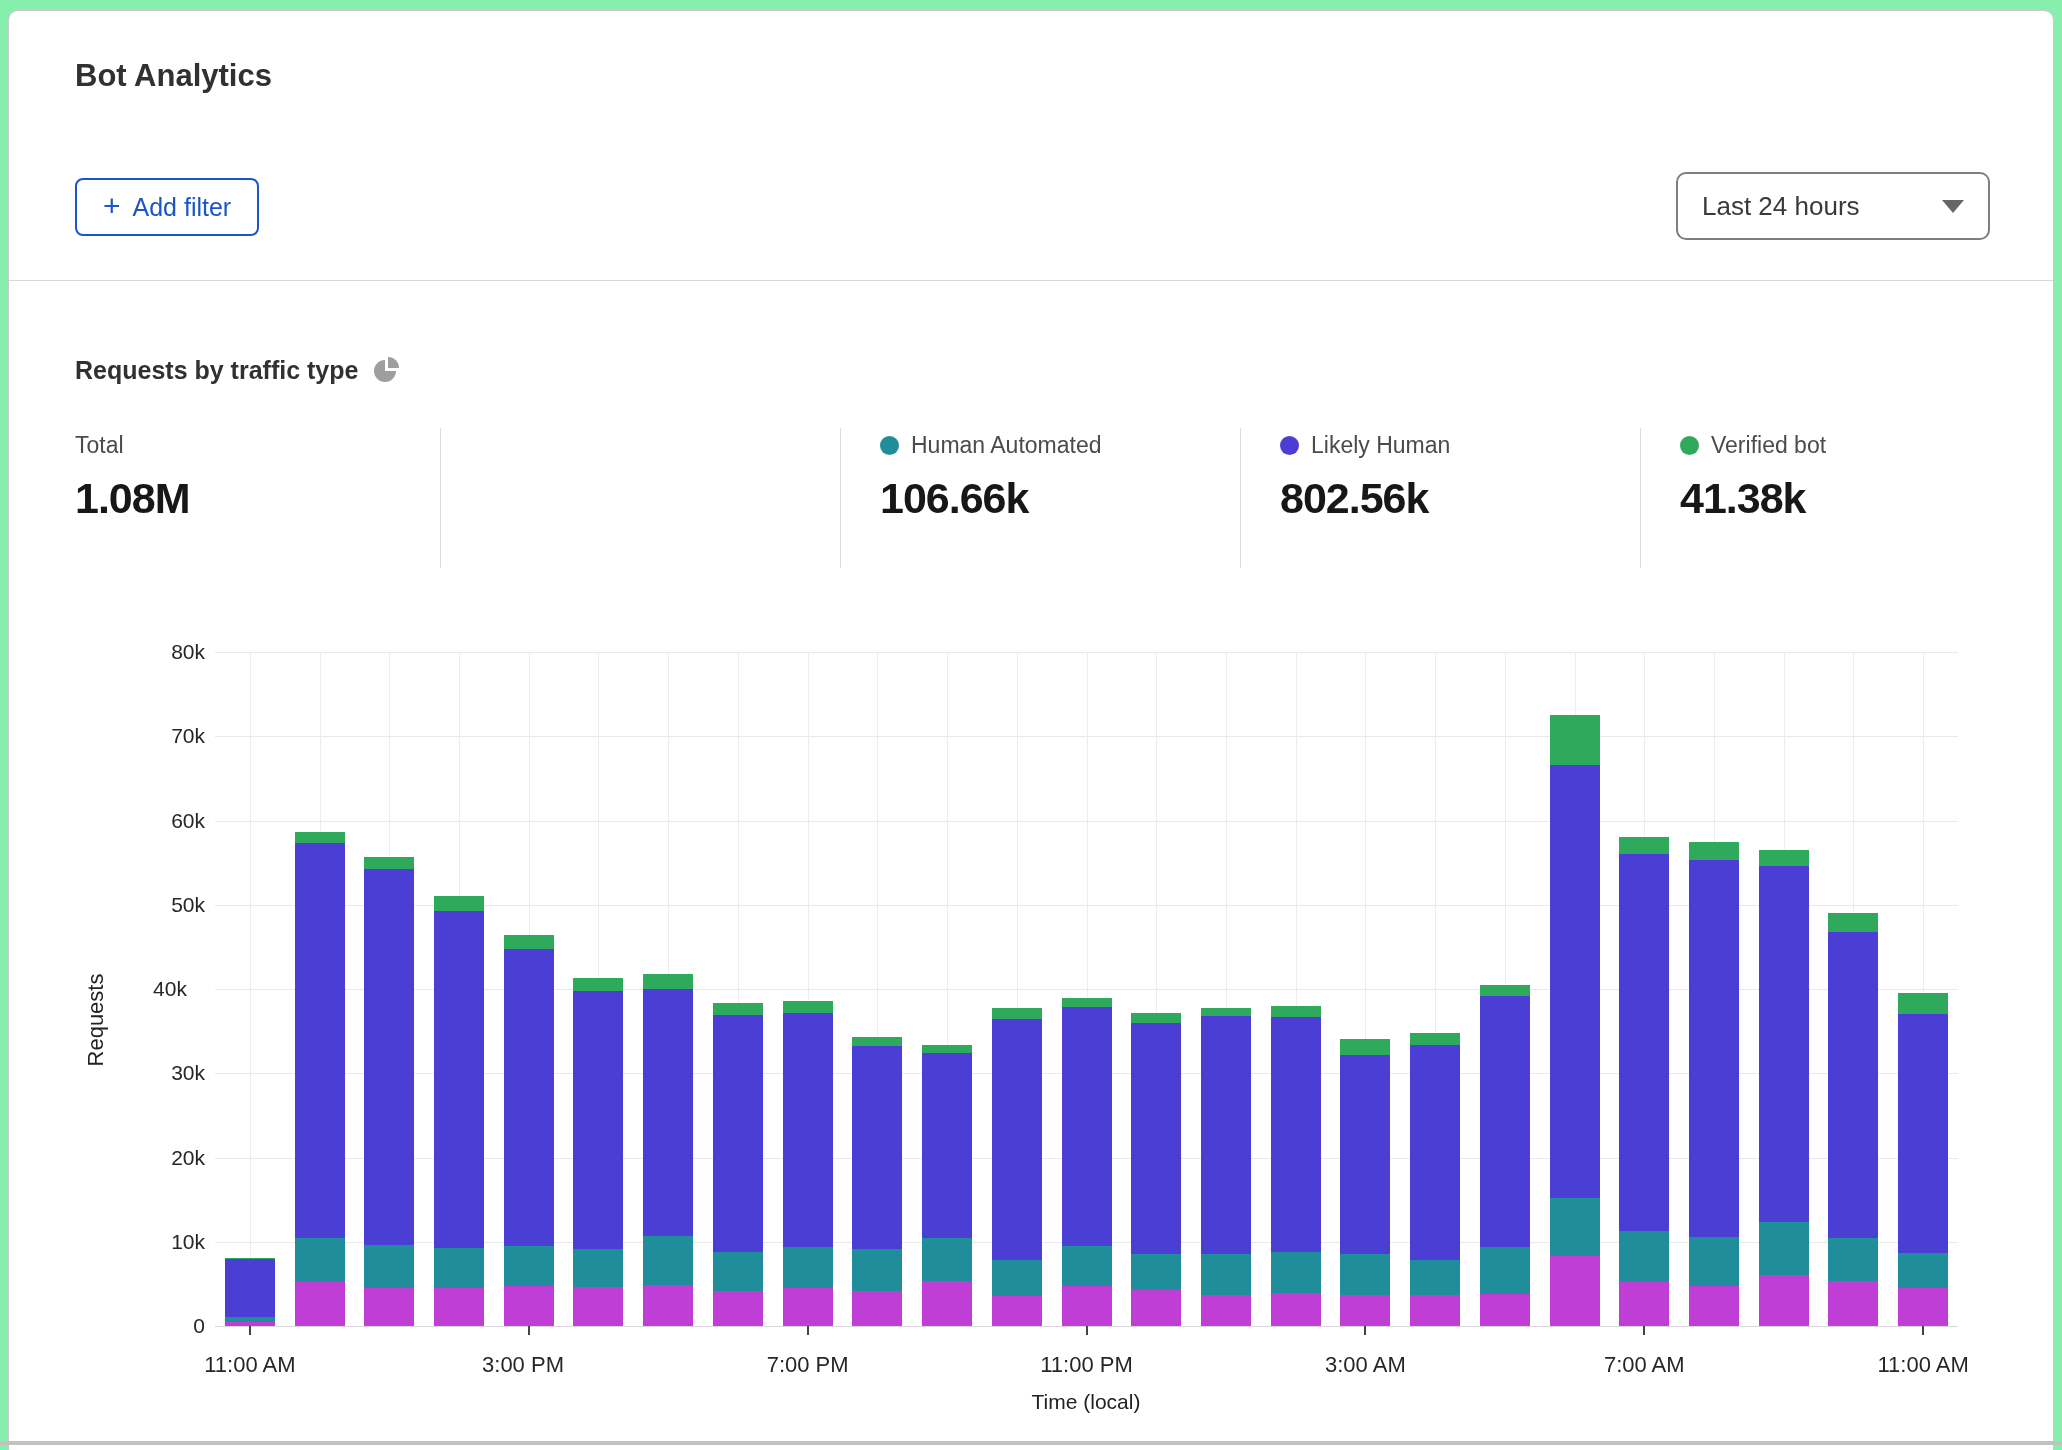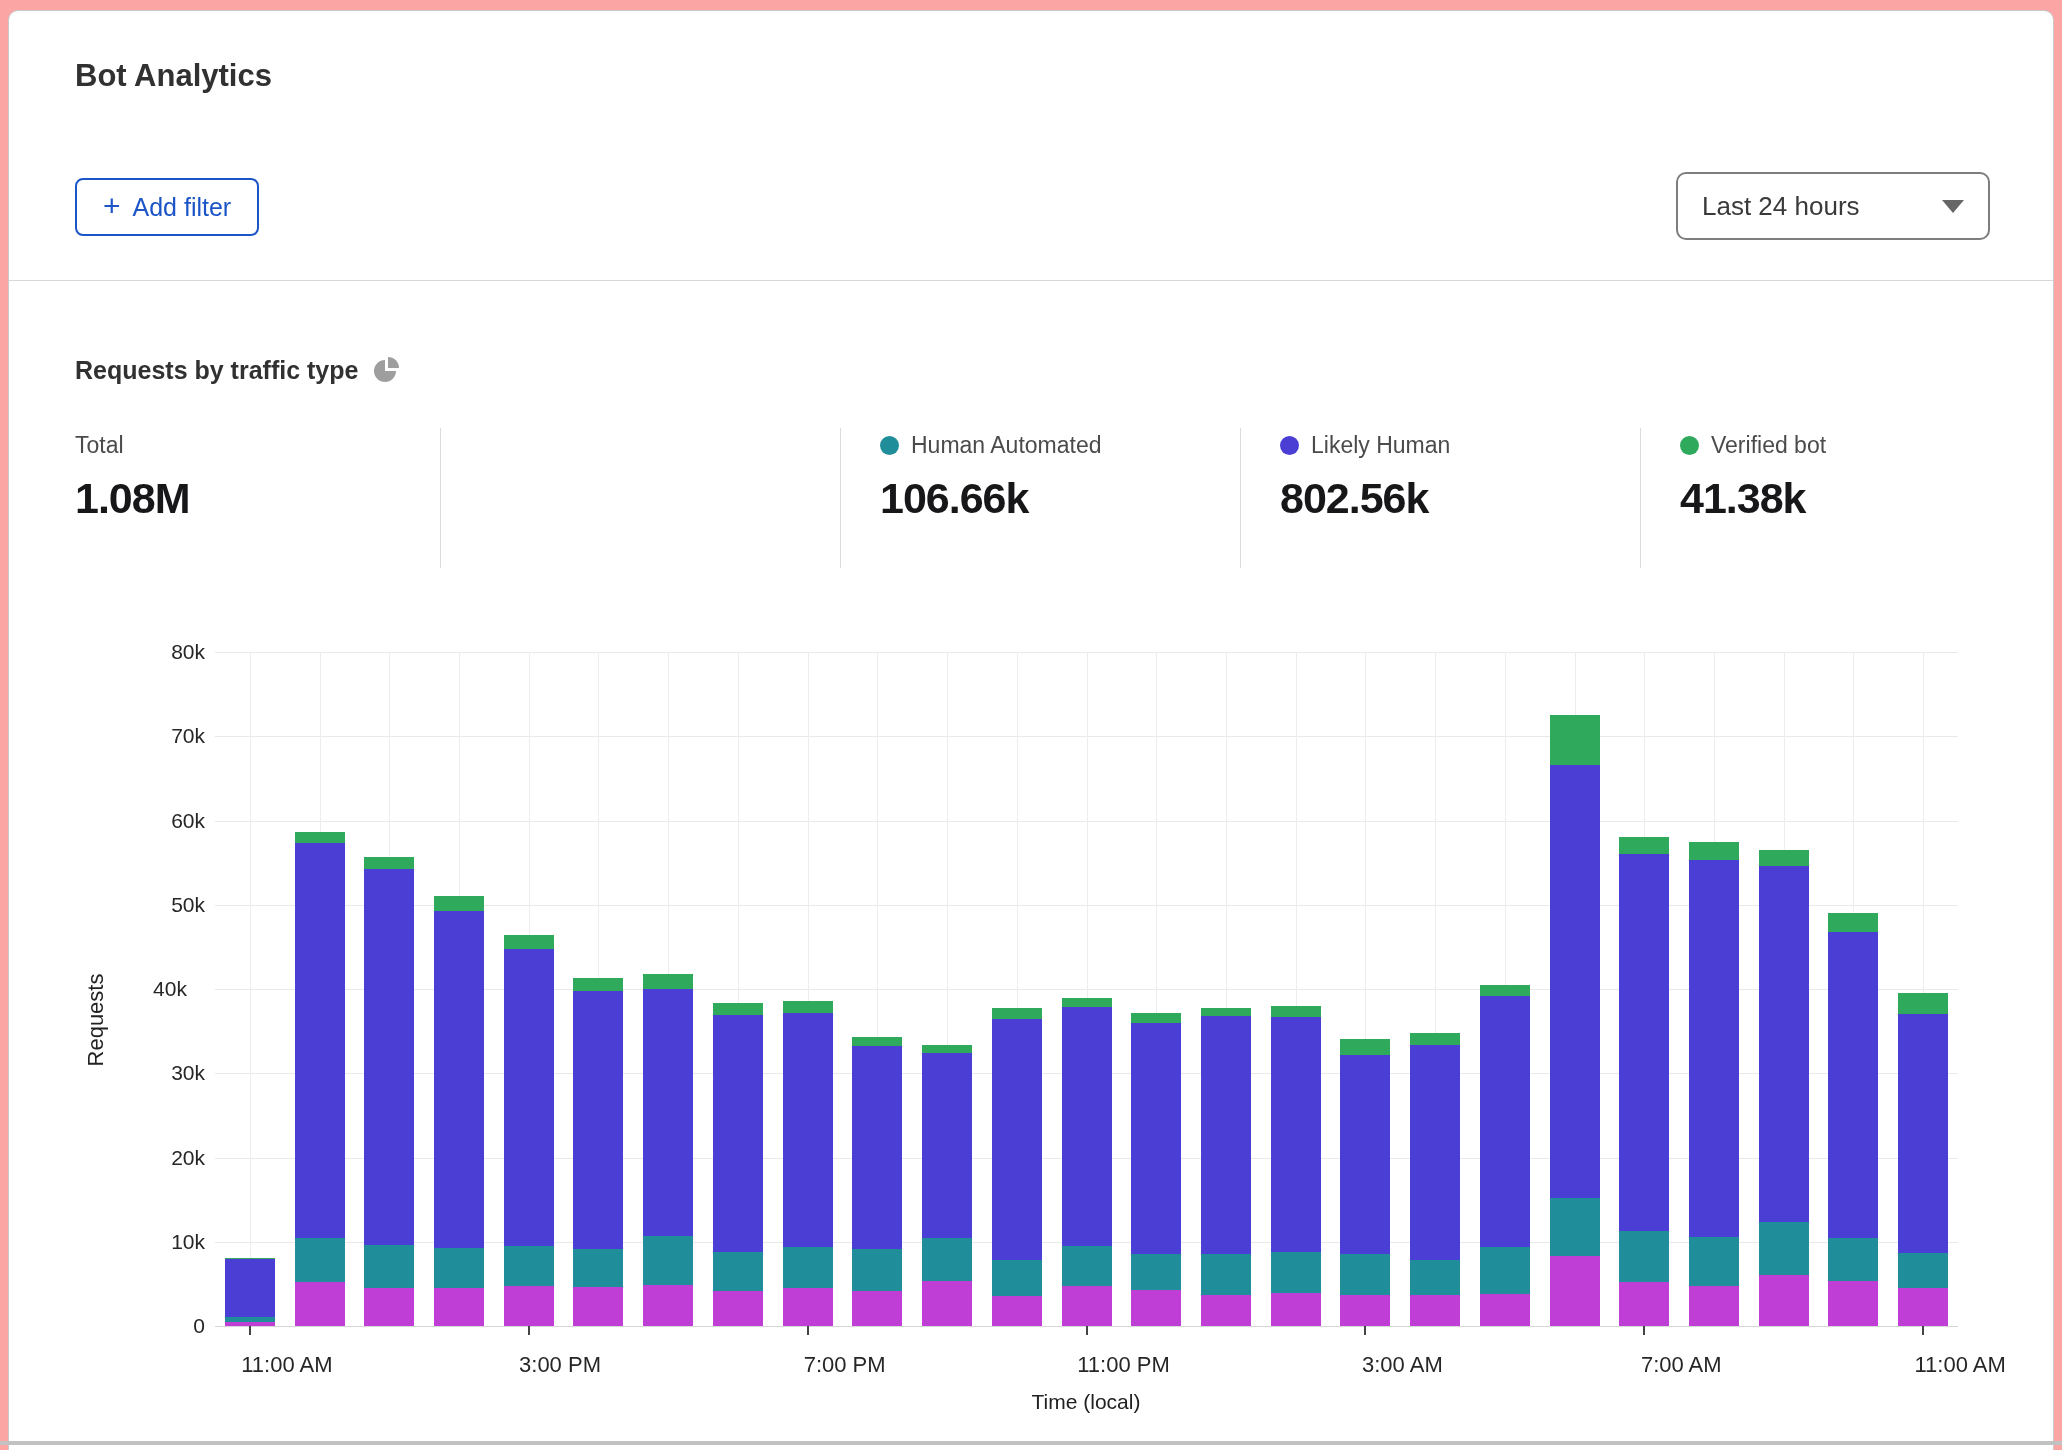--- a/index.html
+++ b/index.html
@@ -1,16 +1,16 @@
 <!DOCTYPE html>
 <html><head>
 <meta charset="utf-8">
 <style>
   html,body{margin:0;padding:0;background:#fff;}
-  #page{position:relative;width:2062px;height:1450px;background:#fca5a5;overflow:hidden;
+  #page{position:relative;width:2062px;height:1450px;background:#86efac;overflow:hidden;
         font-family:"Liberation Sans","DejaVu Sans",sans-serif;color:#333;}
   .card{position:absolute;left:8px;top:10px;right:8px;bottom:-12px;
         border:1px solid #c9c9c9;border-radius:10px 10px 0 0;background:#fff;}
   .header-divider{position:absolute;left:9px;right:9px;top:280px;height:1px;background:#d8d8d8;}
   .bottom-divider{position:absolute;left:0;right:0;top:1441px;height:4px;background:#c2c2c2;}
 
   .page-title{position:absolute;left:75px;top:58px;font-size:31px;font-weight:700;color:#313131;}
 
   .header-links{position:absolute;right:70px;top:76px;display:flex;gap:40px;align-items:center;}
   .hlink{display:flex;align-items:center;gap:10px;color:#1b55c8;font-size:24px;cursor:pointer;}
@@ -38,21 +38,21 @@
   .stat-sep{position:absolute;top:428px;width:1px;height:140px;background:#dcdcdc;}
 
   
   #plot{position:absolute;left:215px;top:652px;width:1743px;height:674px;}
   .hgrid{position:absolute;left:0;right:0;height:1px;background:#e9e9e9;}
   .vgrid{position:absolute;top:0;bottom:0;width:1px;background:#ededed;}
   .axis-base{position:absolute;left:0;right:0;bottom:-1px;height:1px;background:#d6d6d6;}
   .bar{position:absolute;bottom:0;width:50px;}
   .seg{position:absolute;left:0;width:100%;}
   .ylab{position:absolute;width:70px;left:135px;text-align:right;font-size:21px;color:#262626;}
-  .xlab{position:absolute;top:1352px;font-size:22px;color:#262626;transform:translateX(-50%);white-space:nowrap;margin-left:37px;}
+  .xlab{position:absolute;top:1352px;font-size:22px;color:#262626;transform:translateX(-50%);white-space:nowrap;}
   .xtick{position:absolute;top:1326px;width:2px;height:9px;background:#444;}
   .y-axis-title{position:absolute;left:96px;top:1020px;transform:translate(-50%,-50%) rotate(-90deg);
         font-size:22px;color:#222;}
   .x-axis-title{position:absolute;left:1086px;top:1390px;transform:translateX(-50%);
         font-size:21px;color:#222;}
 </style>
 </head>
 <body>
 
 <div id="page">

